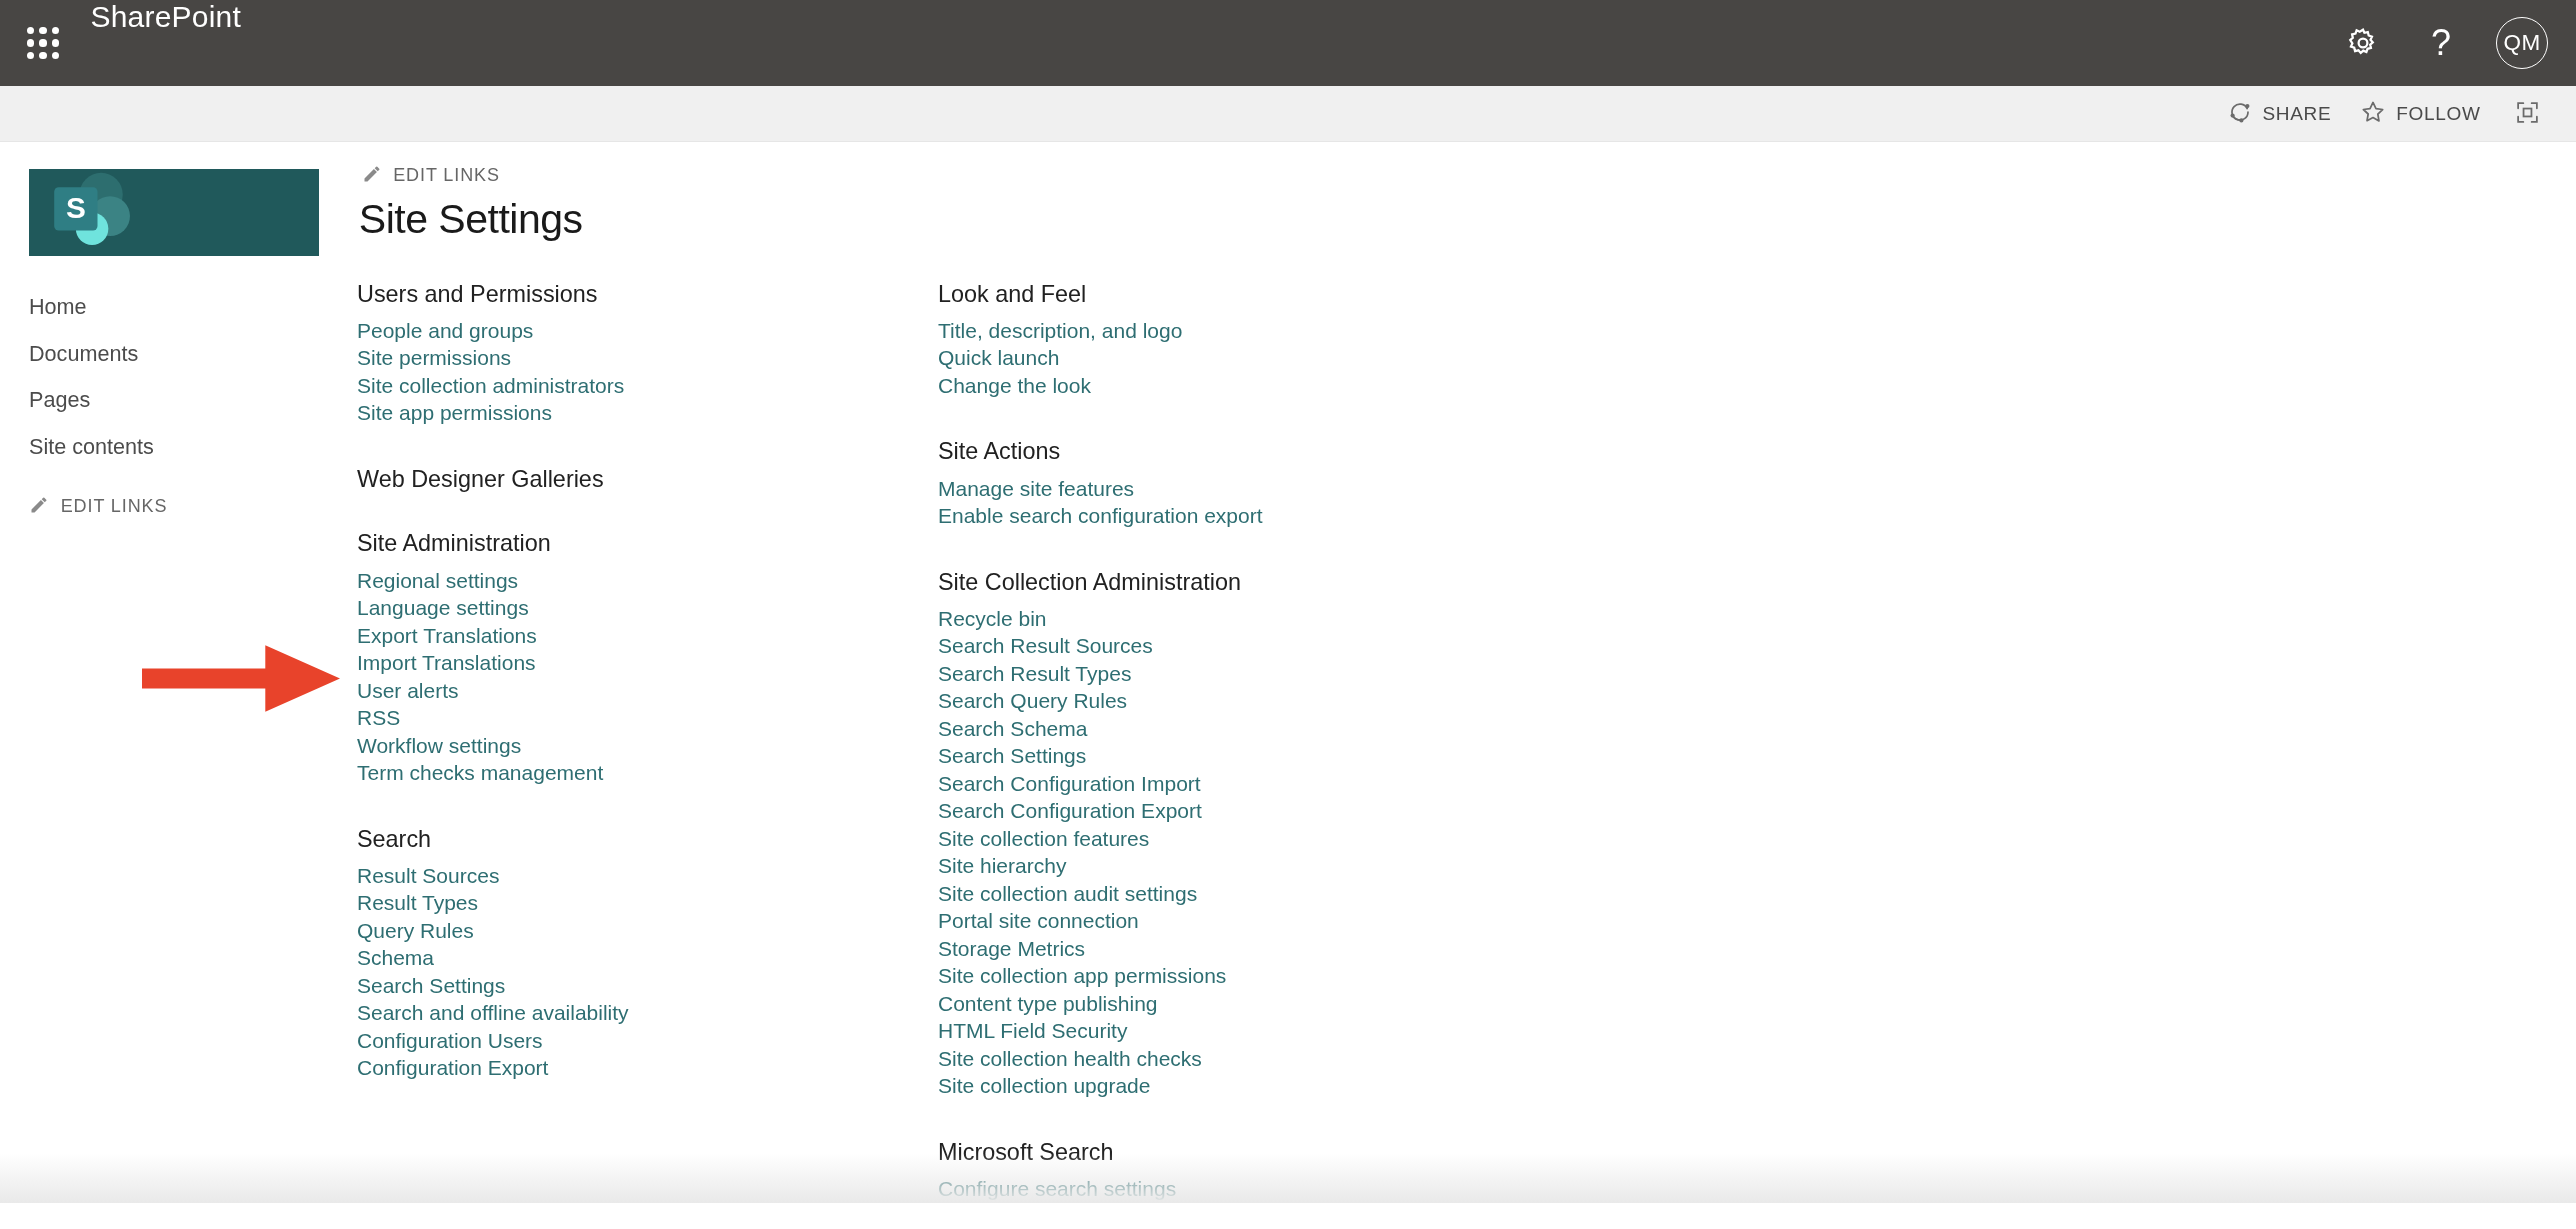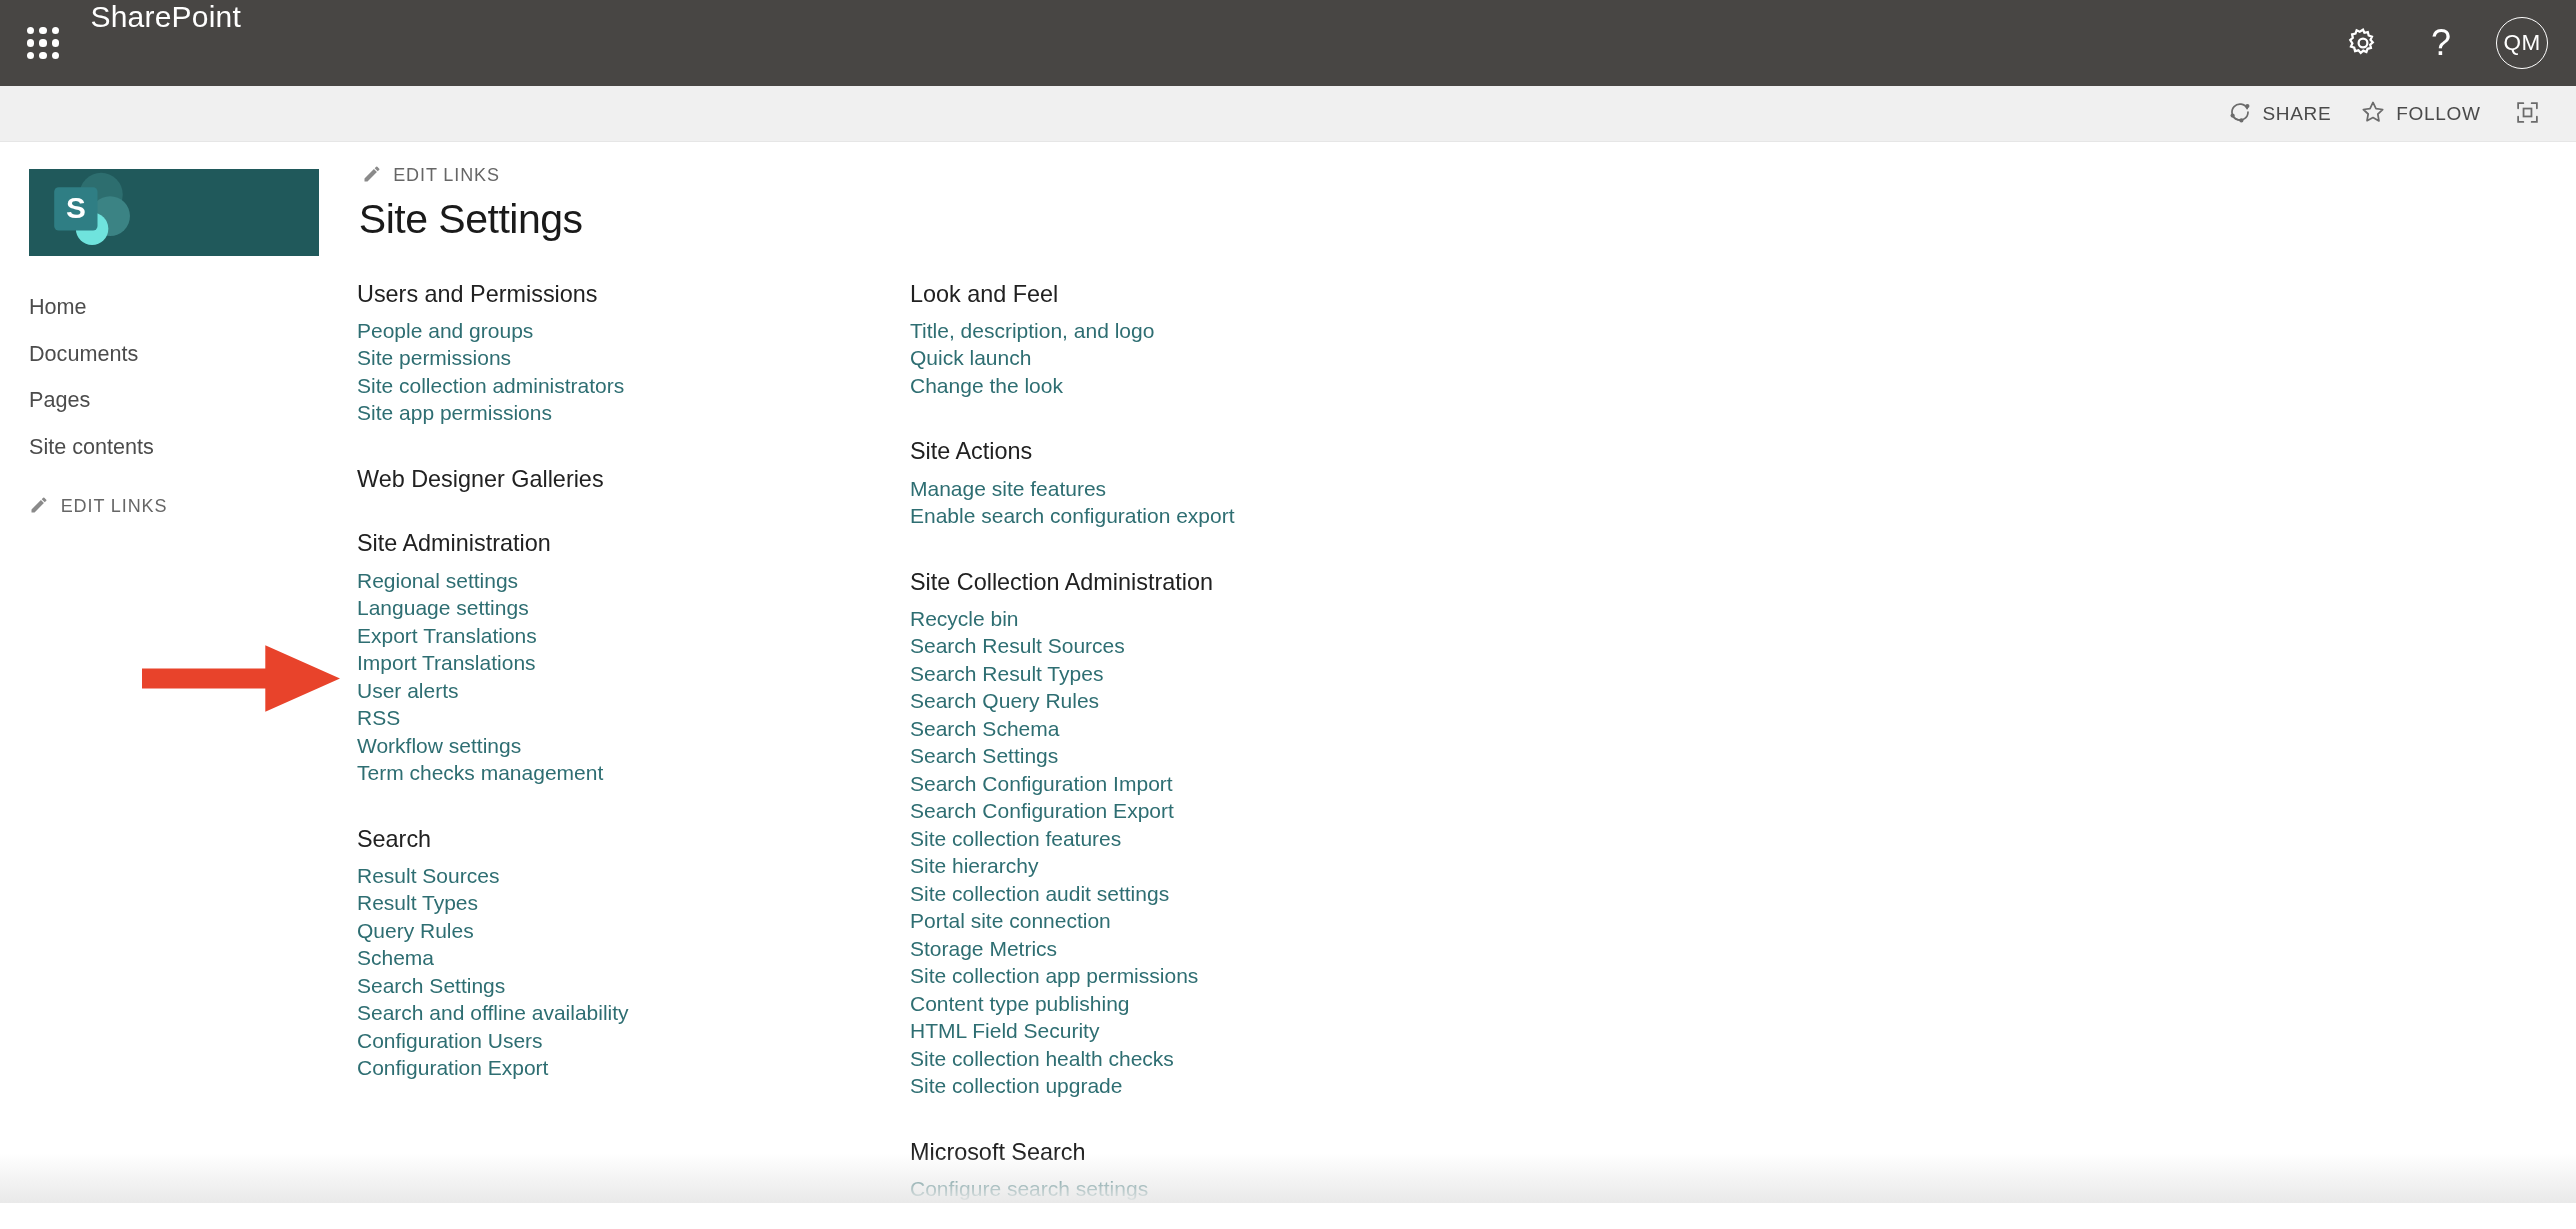--- a/index.html
+++ b/index.html
@@ -201,20 +201,21 @@
     font-weight: 400;
     color: #1a1a1a;
     margin: 9px 0 0 1.8px;
     line-height: 1.15;
     letter-spacing: -0.5px;
   }
 
   .columns {
     display: flex;
     margin-top: 40px;
+    gap: 28px;
   }
   .col {
     width: 553px;
     flex: 0 0 553px;
   }
   .col-2 { margin-left: 0; }
 
   .group { margin-bottom: 41px; }
   .group:last-child { margin-bottom: 0; }
   .group-title {

